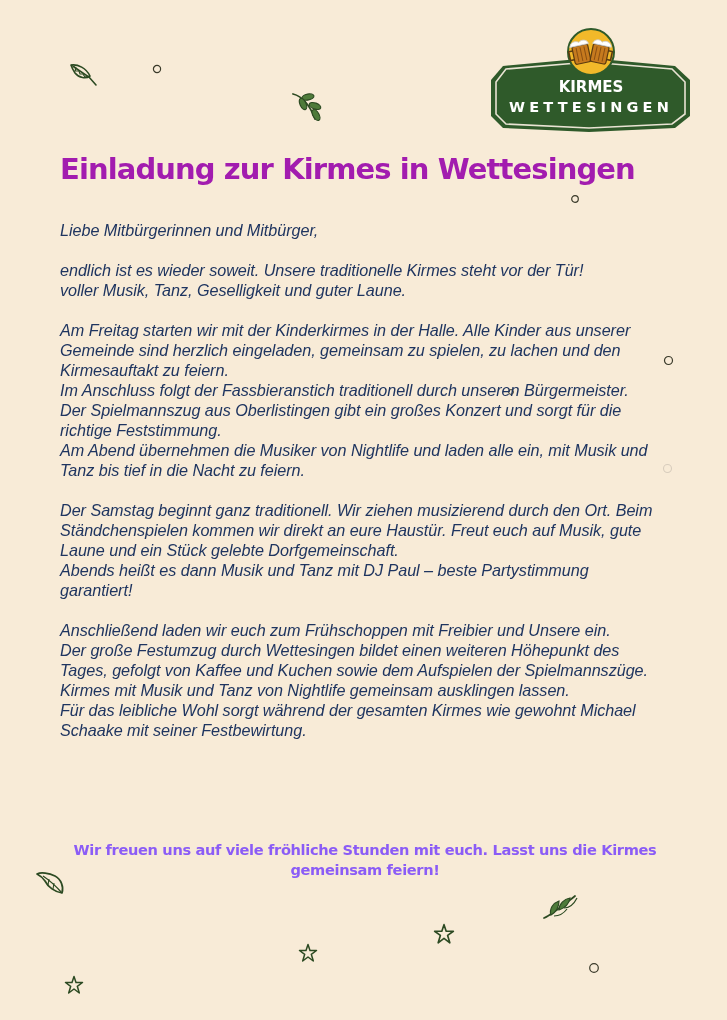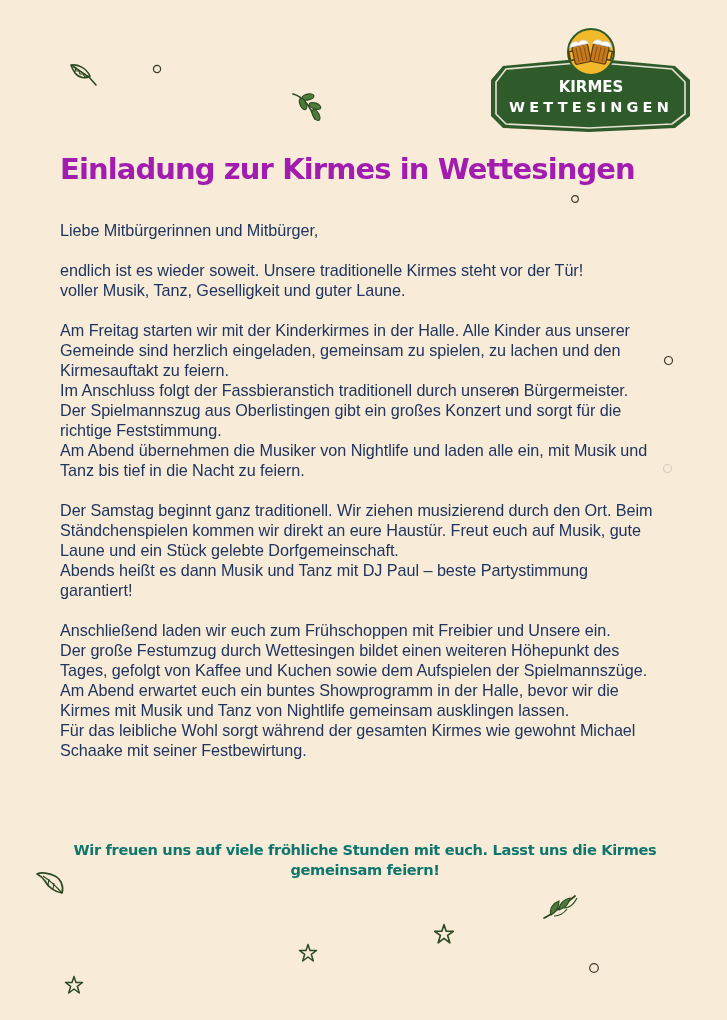--- a/index.html
+++ b/index.html
@@ -17,29 +17,30 @@
       position: absolute; left: 60px; top: 152px;
       font-family: "DejaVu Sans", sans-serif;
       font-weight: bold; font-size: 29px; letter-spacing: -0.9px;
       color: #a21caf; margin: 0; white-space: nowrap;
     }
     .body-text {
       position: absolute; left: 60px; top: 220px; width: 620px;
       font-family: "Liberation Sans", sans-serif;
       font-size: 16.2px; line-height: 20px; color: #1f3560;
       letter-spacing: -0.05px;
+      font-style: italic;
     }
     .para { margin: 0 0 20px 0; }
     .para .line { display: block; white-space: nowrap; }
     .closing {
       position: absolute; left: 60px; top: 840px; width: 610px;
       text-align: center;
       font-family: "DejaVu Sans", sans-serif;
       font-weight: bold; font-size: 14.6px; line-height: 20px; letter-spacing: -0.35px;
-      color: #0f766e;
+      color: #8b5cf6;
     }
     .closing .line { display: block; white-space: nowrap; }
   </style>
 </head>
 <body>
 
 <svg class="deco" style="left:68px;top:62px" width="32" height="26" viewBox="0 0 32 26">
   <path d="M3 3 C10 2 18 6 22 14 C18 17 11 16 7 11 C5 8 4 6 3 3 Z" fill="none" stroke="#2c4a22" stroke-width="1.6" stroke-linejoin="round"></path>
   <path d="M3 3 L8 6 L7 9 L11 9 L12 12 L15 12 L17 15 L22 14" fill="none" stroke="#2c4a22" stroke-width="1.2"></path>
   <path d="M6 5 L21 15 L28 23" fill="none" stroke="#2c4a22" stroke-width="1.6" stroke-linecap="round"></path>
@@ -153,21 +154,20 @@
     <span class="line">Ständchenspielen kommen wir direkt an eure Haustür. Freut euch auf Musik, gute</span>
     <span class="line">Laune und ein Stück gelebte Dorfgemeinschaft.</span>
     <span class="line">Abends heißt es dann Musik und Tanz mit DJ Paul – beste Partystimmung</span>
     <span class="line">garantiert!</span>
   </p>
 
   <p class="para">
     <span class="line">Anschließend laden wir euch zum Frühschoppen mit Freibier und Unsere ein.</span>
     <span class="line">Der große Festumzug durch Wettesingen bildet einen weiteren Höhepunkt des</span>
     <span class="line">Tages, gefolgt von Kaffee und Kuchen sowie dem Aufspielen der Spielmannszüge.</span>
-    <span class="line">Am Abend erwartet euch ein buntes Showprogramm in der Halle, bevor wir die</span>
     <span class="line">Kirmes mit Musik und Tanz von Nightlife gemeinsam ausklingen lassen.</span>
     <span class="line">Für das leibliche Wohl sorgt während der gesamten Kirmes wie gewohnt Michael</span>
     <span class="line">Schaake mit seiner Festbewirtung.</span>
   </p>
 </div>
 
 <div class="closing">
   <span class="line">Wir freuen uns auf viele fröhliche Stunden mit euch. Lasst uns die Kirmes</span>
   <span class="line">gemeinsam feiern!</span>
 </div>

